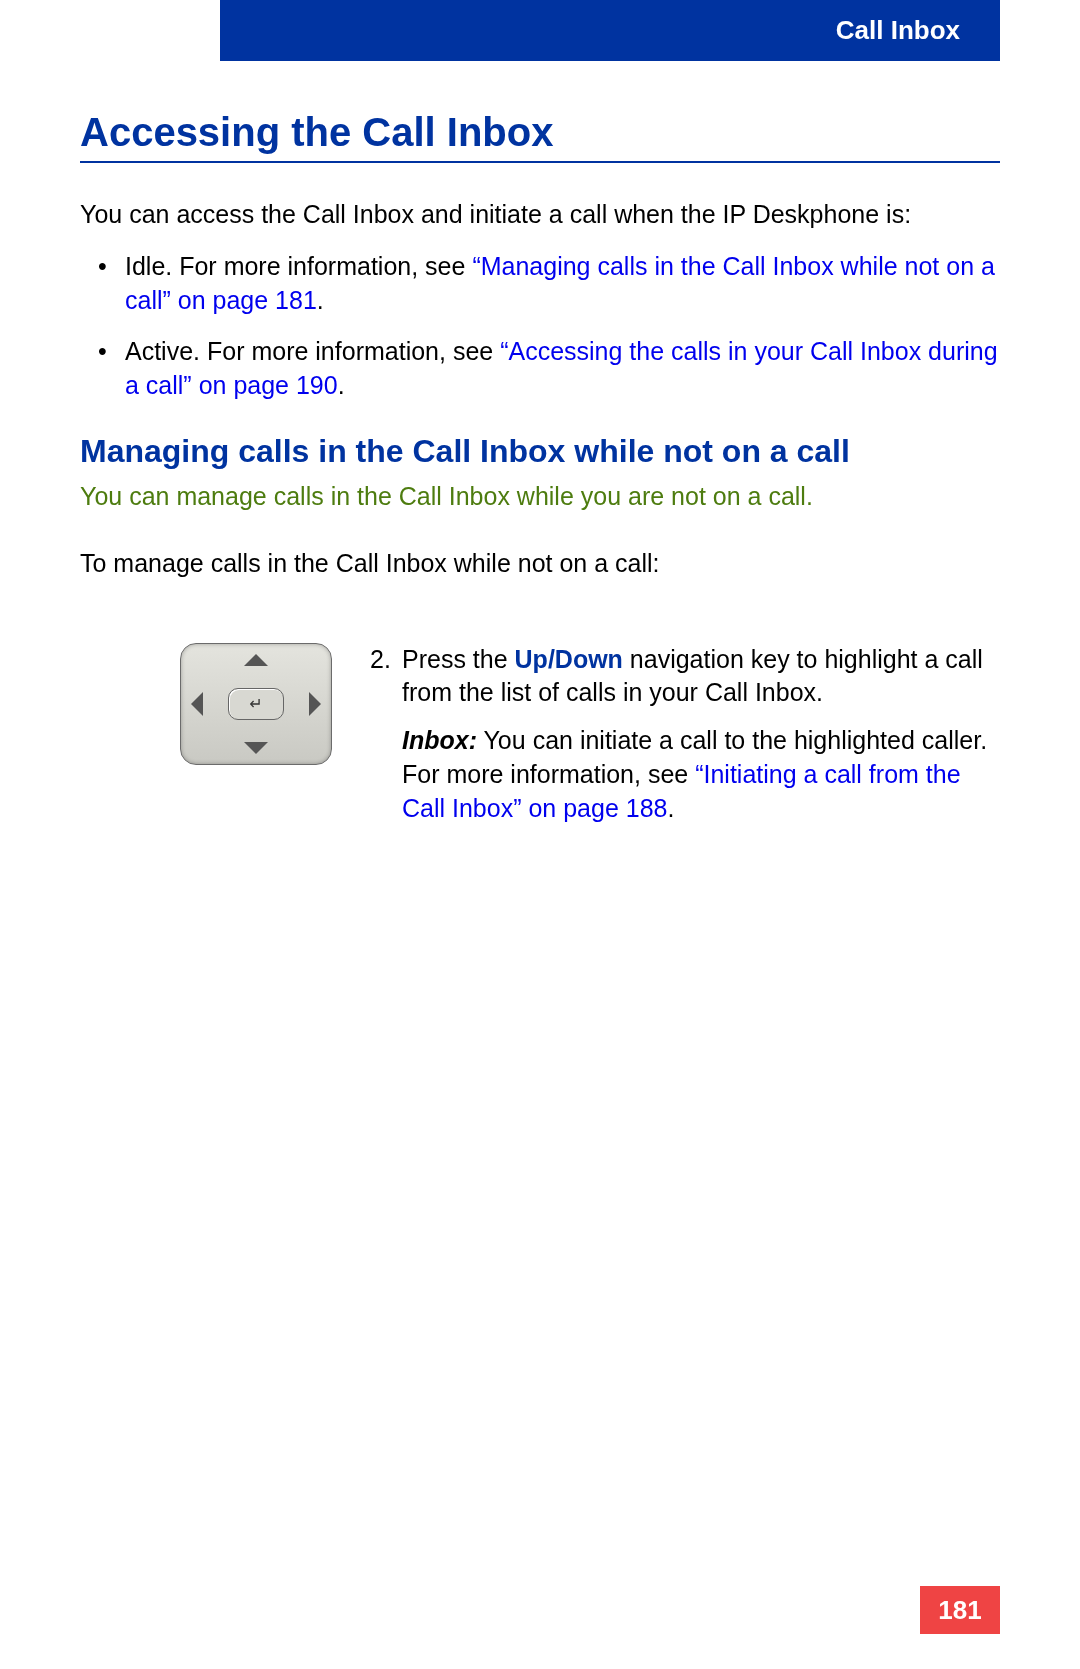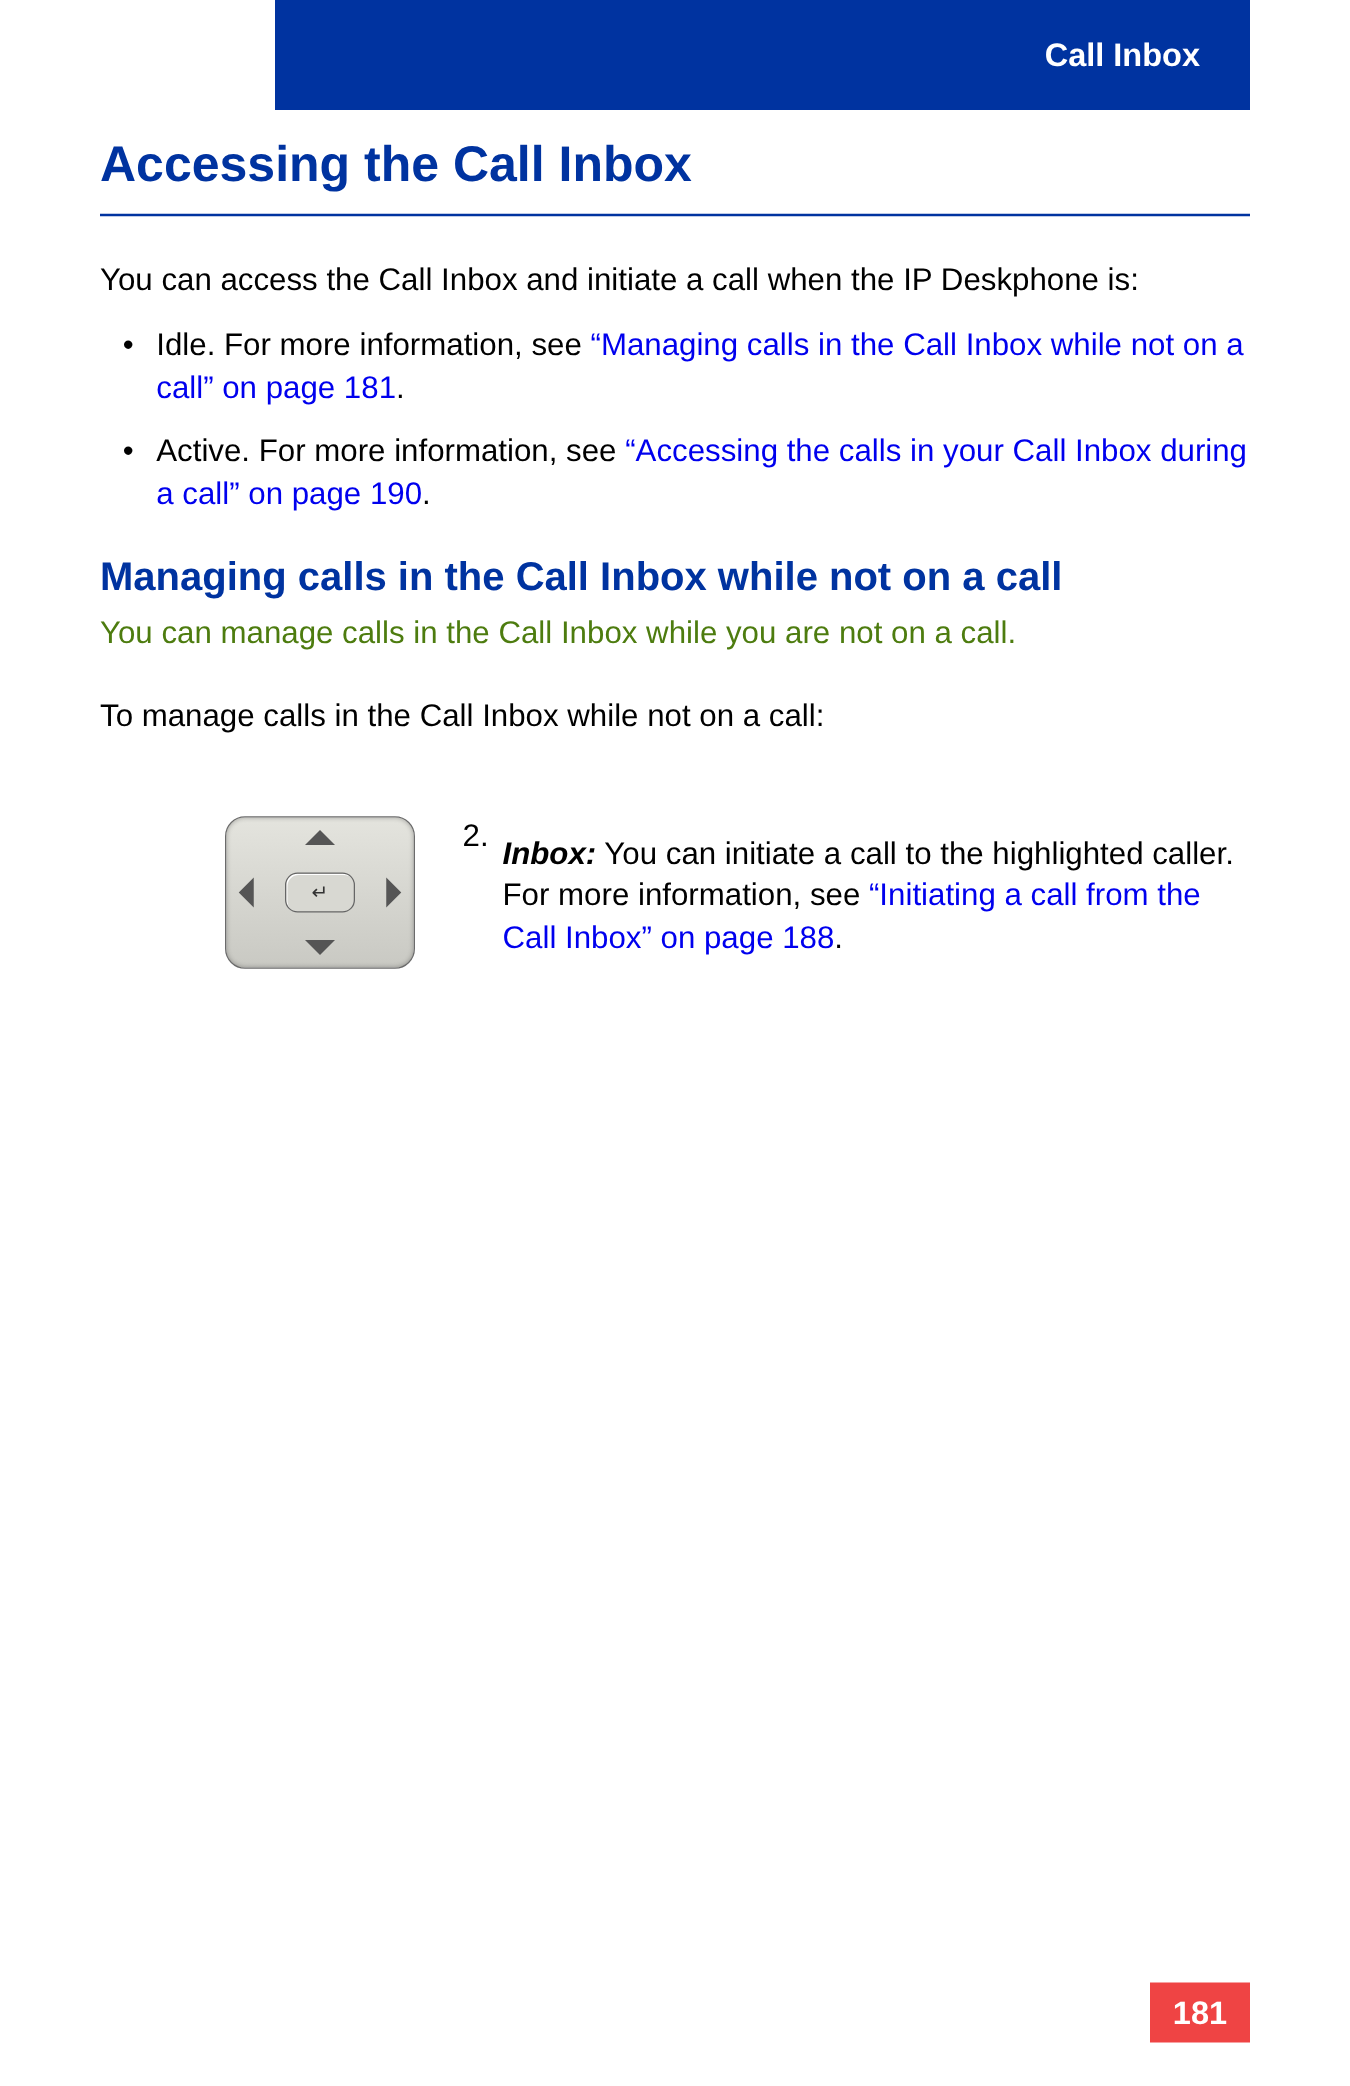--- a/index.html
+++ b/index.html
@@ -9,21 +9,21 @@
     background: #fff;
     width: 1080px;
     height: 1669px;
     position: relative;
   }
   .header-bar {
     position: absolute;
     top: 0;
     left: 220px;
     right: 80px;
-    height: 88px;
+    height: 61px;
     background: #0033a0;
     color: #fff;
     font-weight: bold;
     font-size: 26px;
     display: flex;
     justify-content: flex-end;
     align-items: center;
     padding-right: 40px;
     box-sizing: border-box;
   }
@@ -31,21 +31,21 @@
     position: absolute;
     top: 110px;
     left: 80px;
     right: 80px;
   }
   .h1 {
     color: #0033a0;
     font-weight: bold;
     font-size: 40px;
     margin: 0 0 8px 0;
-    padding-bottom: 16px;
+    padding-bottom: 6px;
     border-bottom: 2px solid #0033a0;
   }
   .intro {
     font-size: 25px;
     color: #000;
     margin-top: 35px;
     line-height: 1.35;
   }
   .bullets {
     margin-top: 18px;
@@ -260,20 +260,23 @@
           <div class="nav-arrow nav-up"></div>
           <div class="nav-arrow nav-down"></div>
           <div class="nav-arrow nav-left"></div>
           <div class="nav-arrow nav-right"></div>
           <div class="nav-center">↵</div>
         </div>
       </div>
       <div class="step-body">
         <div class="step-num">2.</div>
         <div class="step-text">
+          <div>
+            <span>Press the </span><span class="inline-bold">Up/Down</span><span> navigation key to highlight a call from the list of calls in your Call Inbox.</span>
+          </div>
           <div class="para-gap">
             <span class="ital">Inbox:</span><span>  You can initiate a call to the highlighted caller. For more information, see </span><span class="xref">“Initiating a call from the Call Inbox” on page 188</span><span>.</span>
           </div>
         </div>
       </div>
     </div>
 
   </div>
 </div>
 

